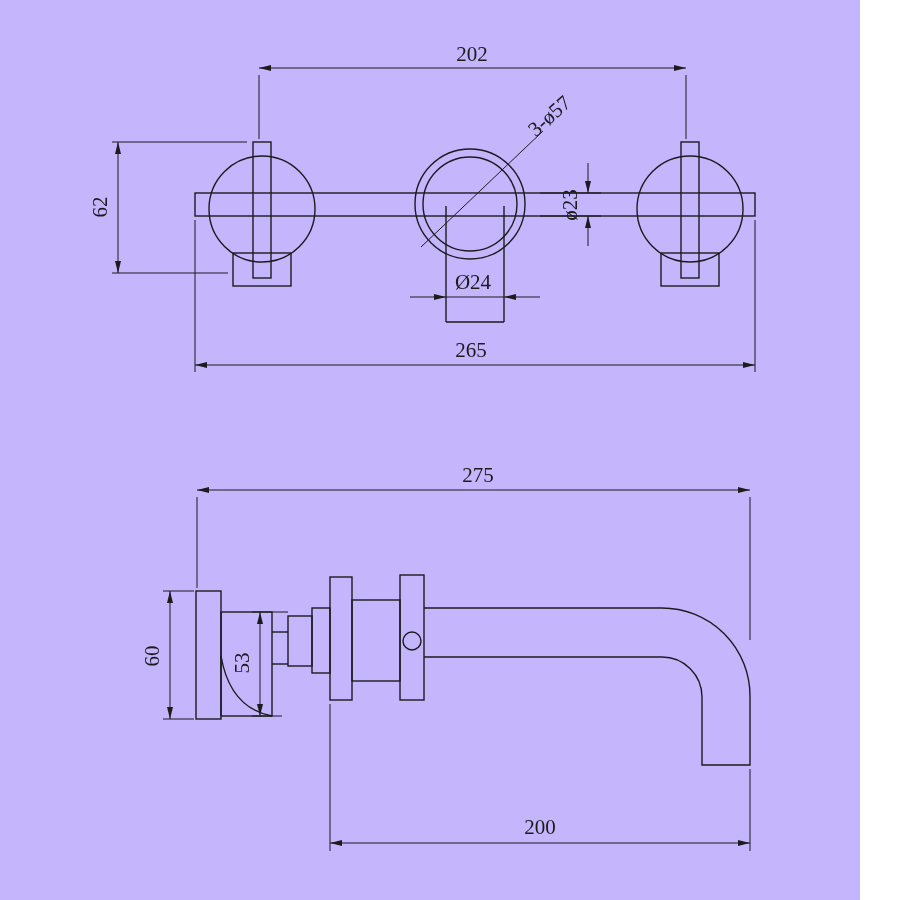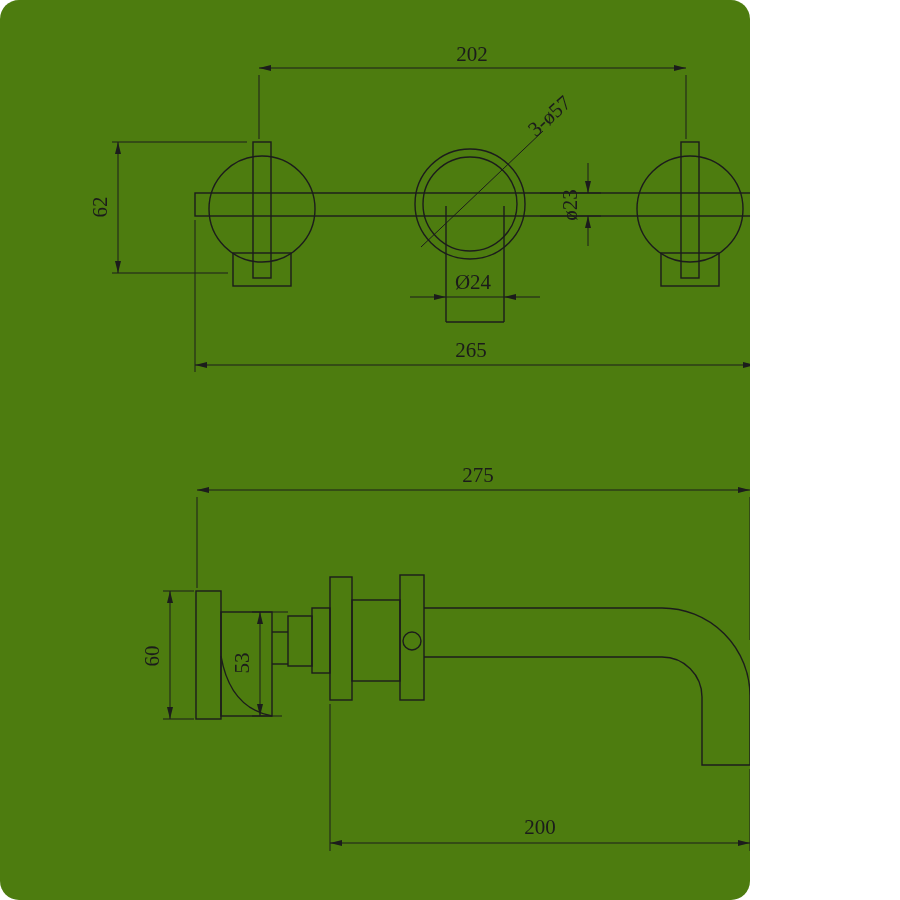--- a/index.html
+++ b/index.html
@@ -1,16 +1,16 @@
 <!DOCTYPE html>
 <html><head>
 <meta charset="utf-8">
 <style>
   html,body{margin:0;padding:0;background:#ffffff;}
-  .stage{width:750px;height:900px;background:#4d7c0f;position:relative;overflow:hidden;border-radius:19px;}
+  .stage{width:860px;height:900px;background:#c4b5fd;position:relative;overflow:hidden;}
   svg{display:block;}
   .part{fill:none;stroke:#1c1c1c;stroke-width:1.4;}
   .thin{fill:none;stroke:#1c1c1c;stroke-width:1;}
   .dimtext{
     font-family:"Liberation Serif","DejaVu Serif",serif;
     font-size:21px;
     fill:#1b1b1b;
   }
   .anchor-mid{text-anchor:middle;}
 </style>

